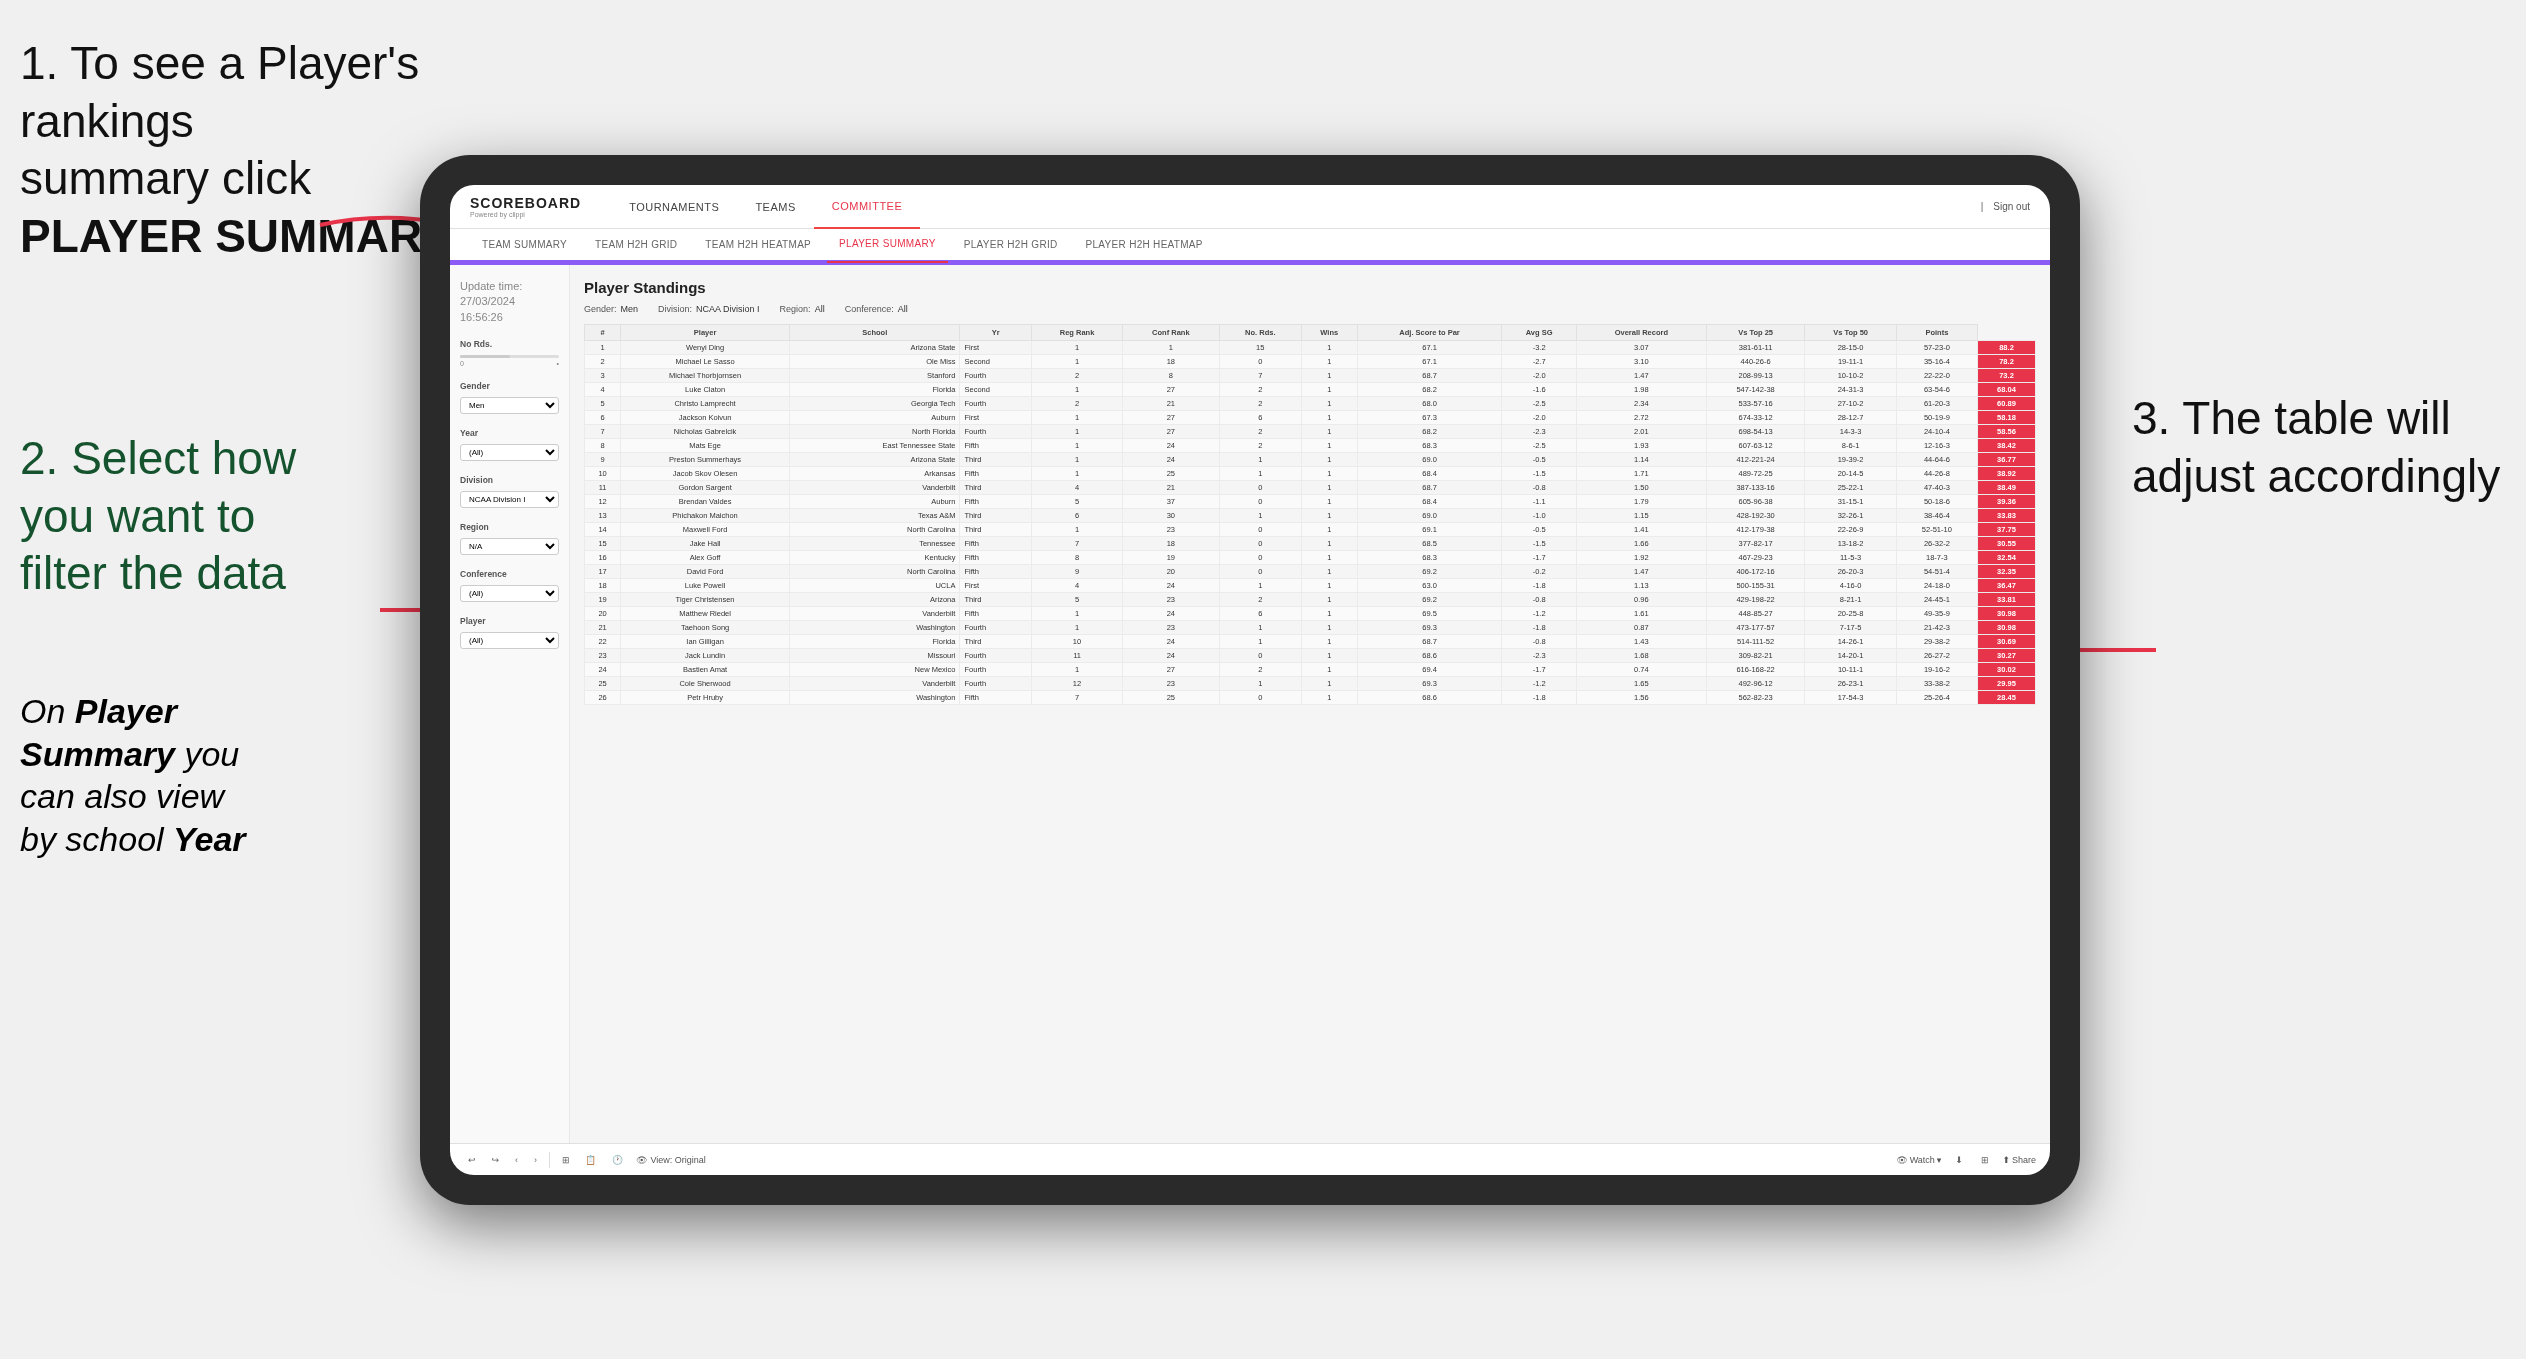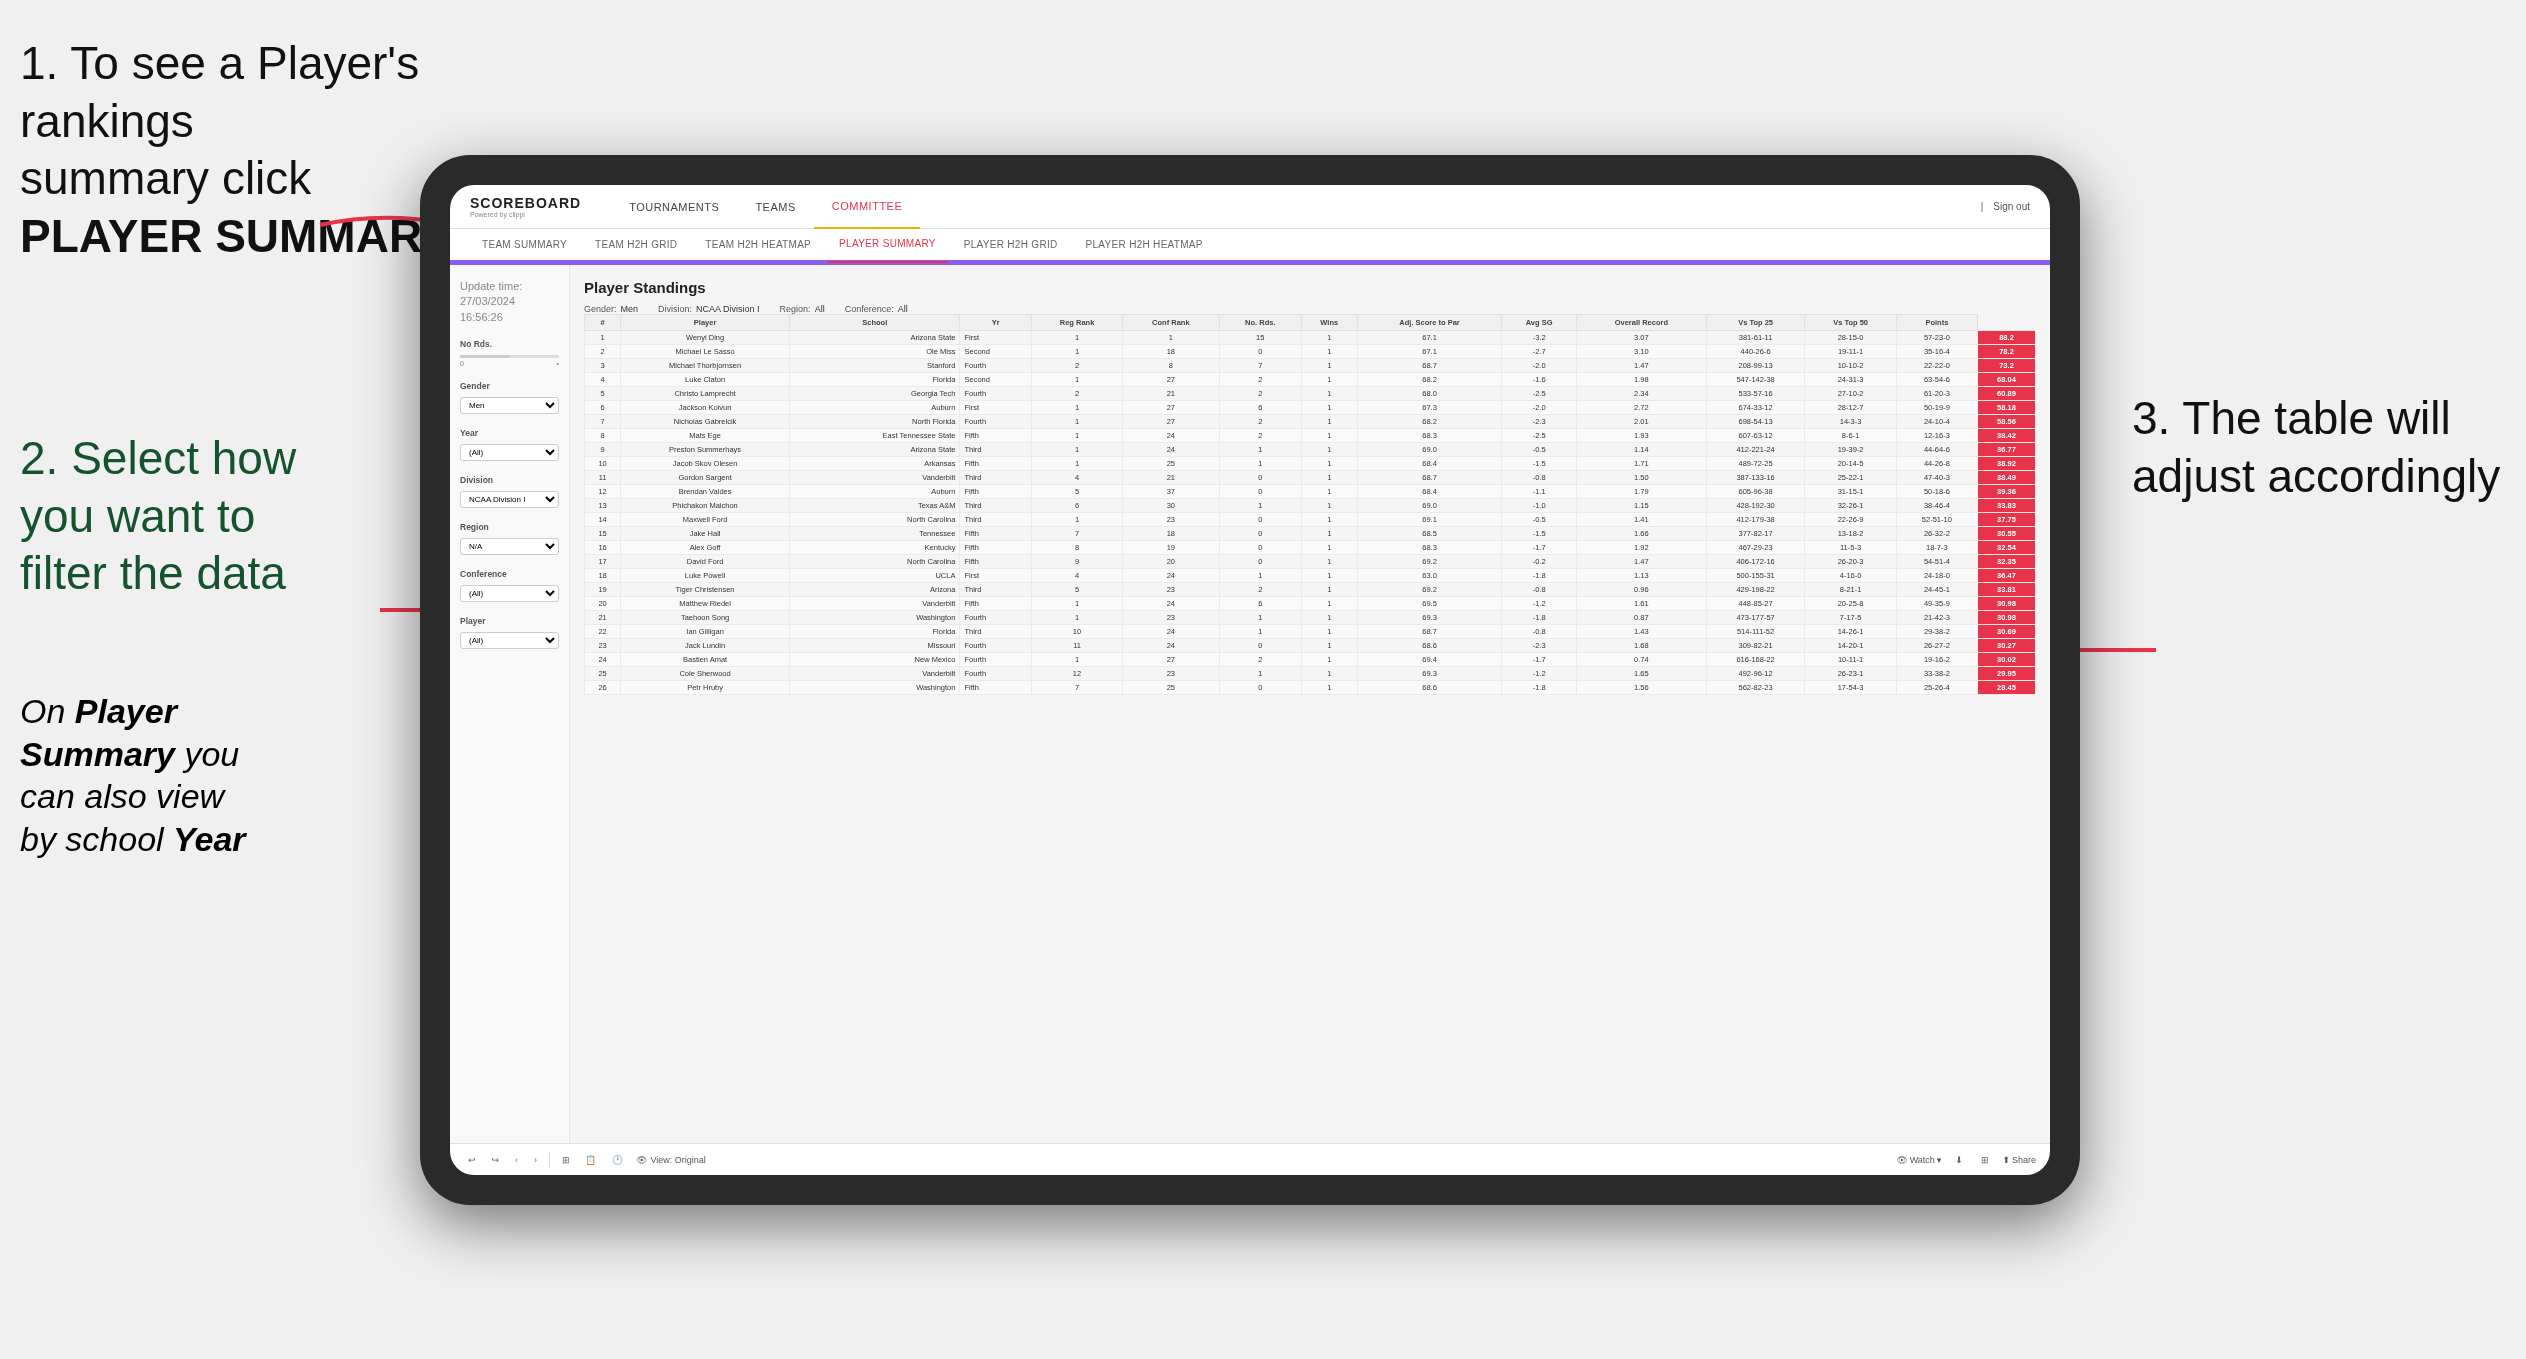--- a/index.html
+++ b/index.html
@@ -135,21 +135,21 @@
       display: flex;
       align-items: center;
       font-size: 11px;
       font-weight: 500;
       color: #444;
       cursor: pointer;
       letter-spacing: 0.5px;
     }
     .main-nav-item.active {
       color: #e8344a;
-      border-bottom: 2px solid #eab308;
+      border-bottom: 2px solid #ef4444;
     }
 
     .header-right {
       display: flex;
       align-items: center;
       gap: 10px;
       font-size: 10px;
       color: #666;
     }
 
@@ -261,20 +261,21 @@
     .panel-title {
       font-size: 15px;
       font-weight: 700;
       color: #222;
       margin-bottom: 8px;
     }
 
     .filter-row {
       display: flex;
       gap: 20px;
+      margin-bottom: 10px;
       font-size: 9px;
       color: #555;
     }
     .filter-item {
       display: flex;
       align-items: center;
       gap: 4px;
     }
     .filter-label { font-weight: 500; }
     .filter-value { color: #333; }

